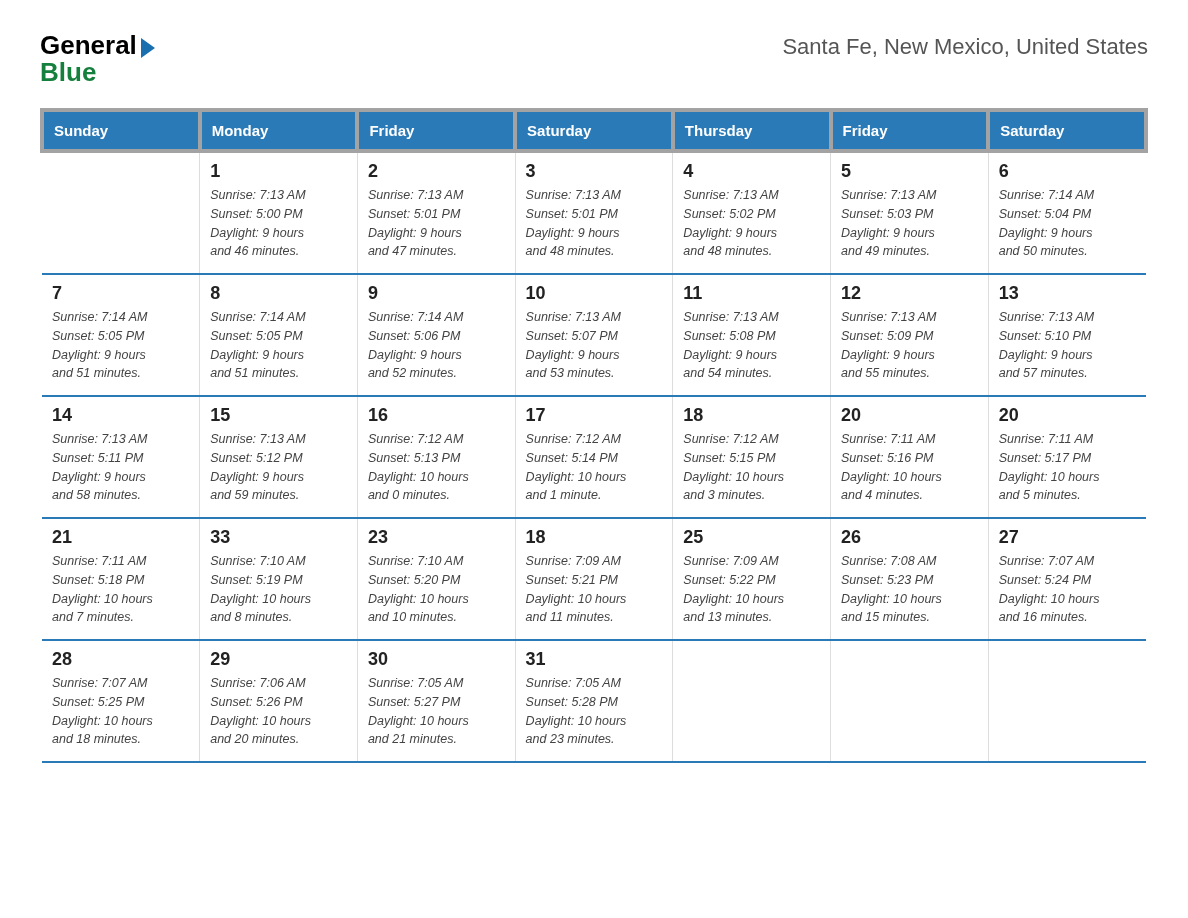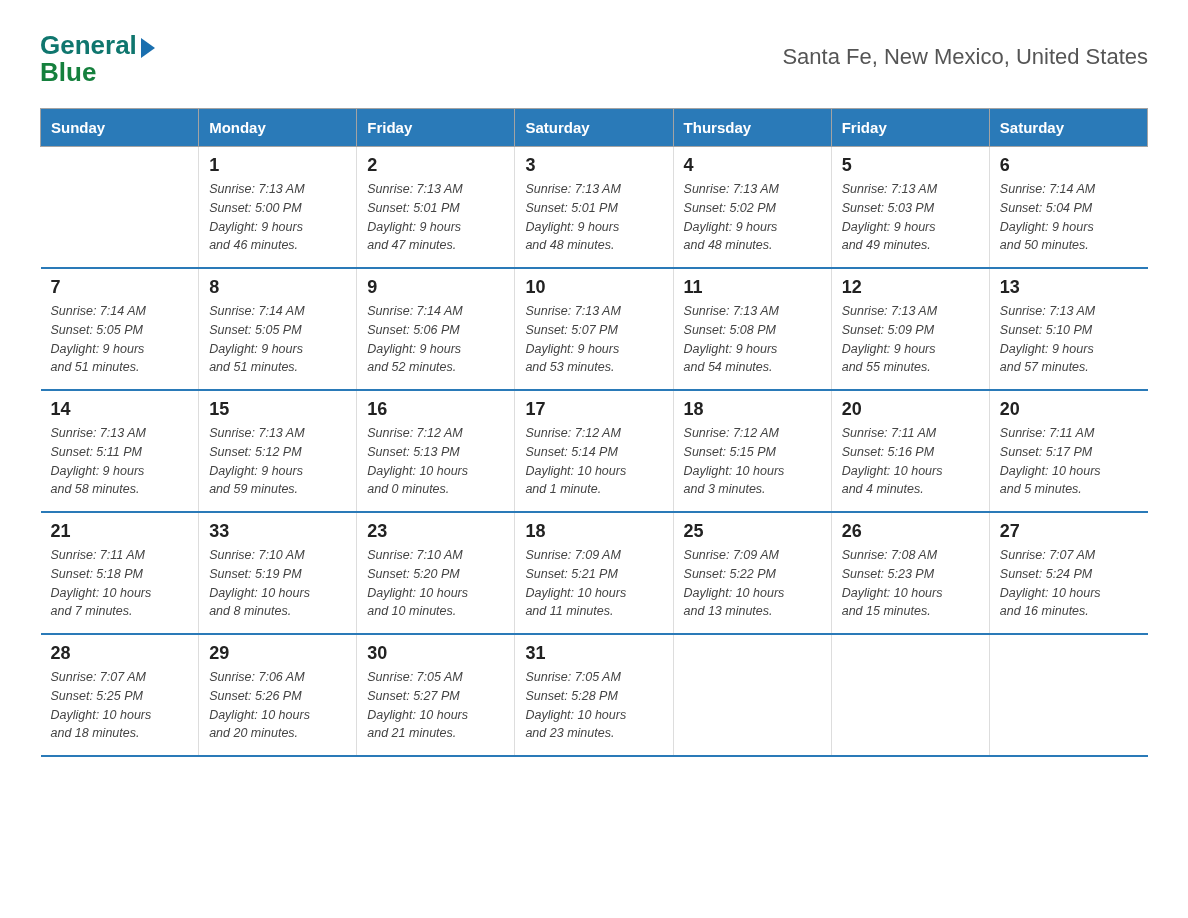--- a/index.html
+++ b/index.html
@@ -21,21 +21,21 @@
       flex-direction: column;
       align-items: flex-start;
     }
     .logo-top {
       display: flex;
       align-items: center;
     }
     .logo-general {
       font-size: 26px;
       font-weight: bold;
-      color: #0f766e;
+      color: #000000;
     }
     .logo-arrow {
       width: 0;
       height: 0;
       border-left: 14px solid #1a6faf;
       border-top: 10px solid transparent;
       border-bottom: 10px solid transparent;
       margin-left: 4px;
       margin-top: 4px;
     }
@@ -51,35 +51,35 @@
     .title-block h1 {
       font-size: 52px;
       font-weight: normal;
       color: #333;
       line-height: 1.1;
     }
     .title-block h2 {
       font-size: 22px;
       font-weight: normal;
       color: #555;
-      margin-top: 14px;
+      margin-top: 4px;
     }
     table {
       width: 100%;
       border-collapse: collapse;
       table-layout: fixed;
     }
     thead tr th {
       background-color: #2a7ab8;
       color: #fff;
       padding: 10px 10px;
       font-size: 15px;
       font-weight: bold;
       text-align: left;
-      border: 1px solid #a3a3a3;
+      border: 4px solid #a3a3a3;
     }
     tbody tr {
       border-bottom: 2px solid #2a7ab8;
     }
     tbody tr td {
       vertical-align: top;
       padding: 8px 10px 12px 10px;
       font-size: 13px;
       color: #333;
       border-right: 1px solid #ddd;

